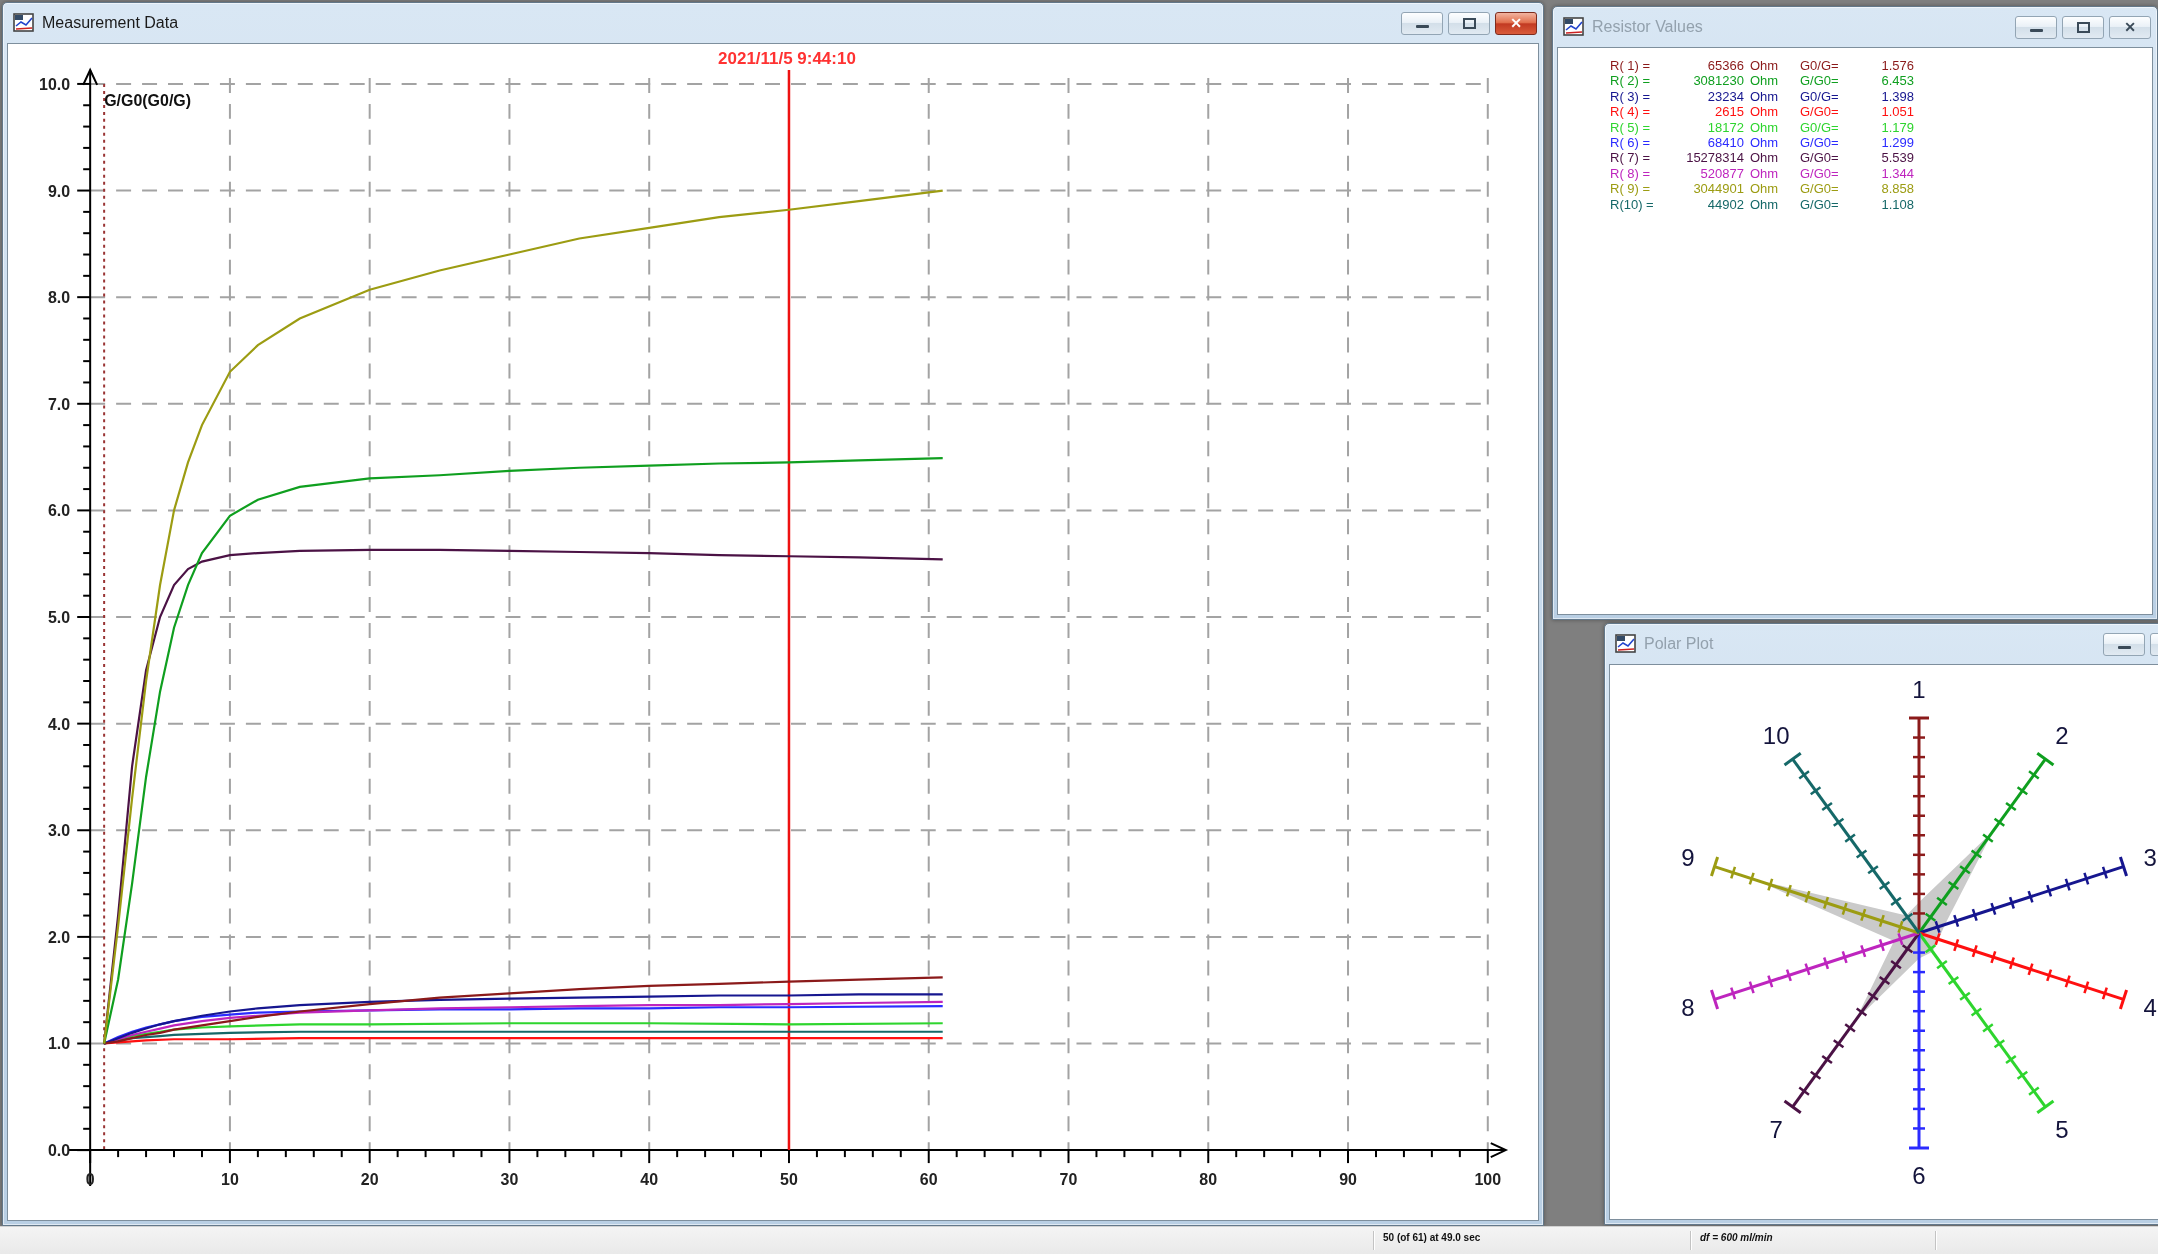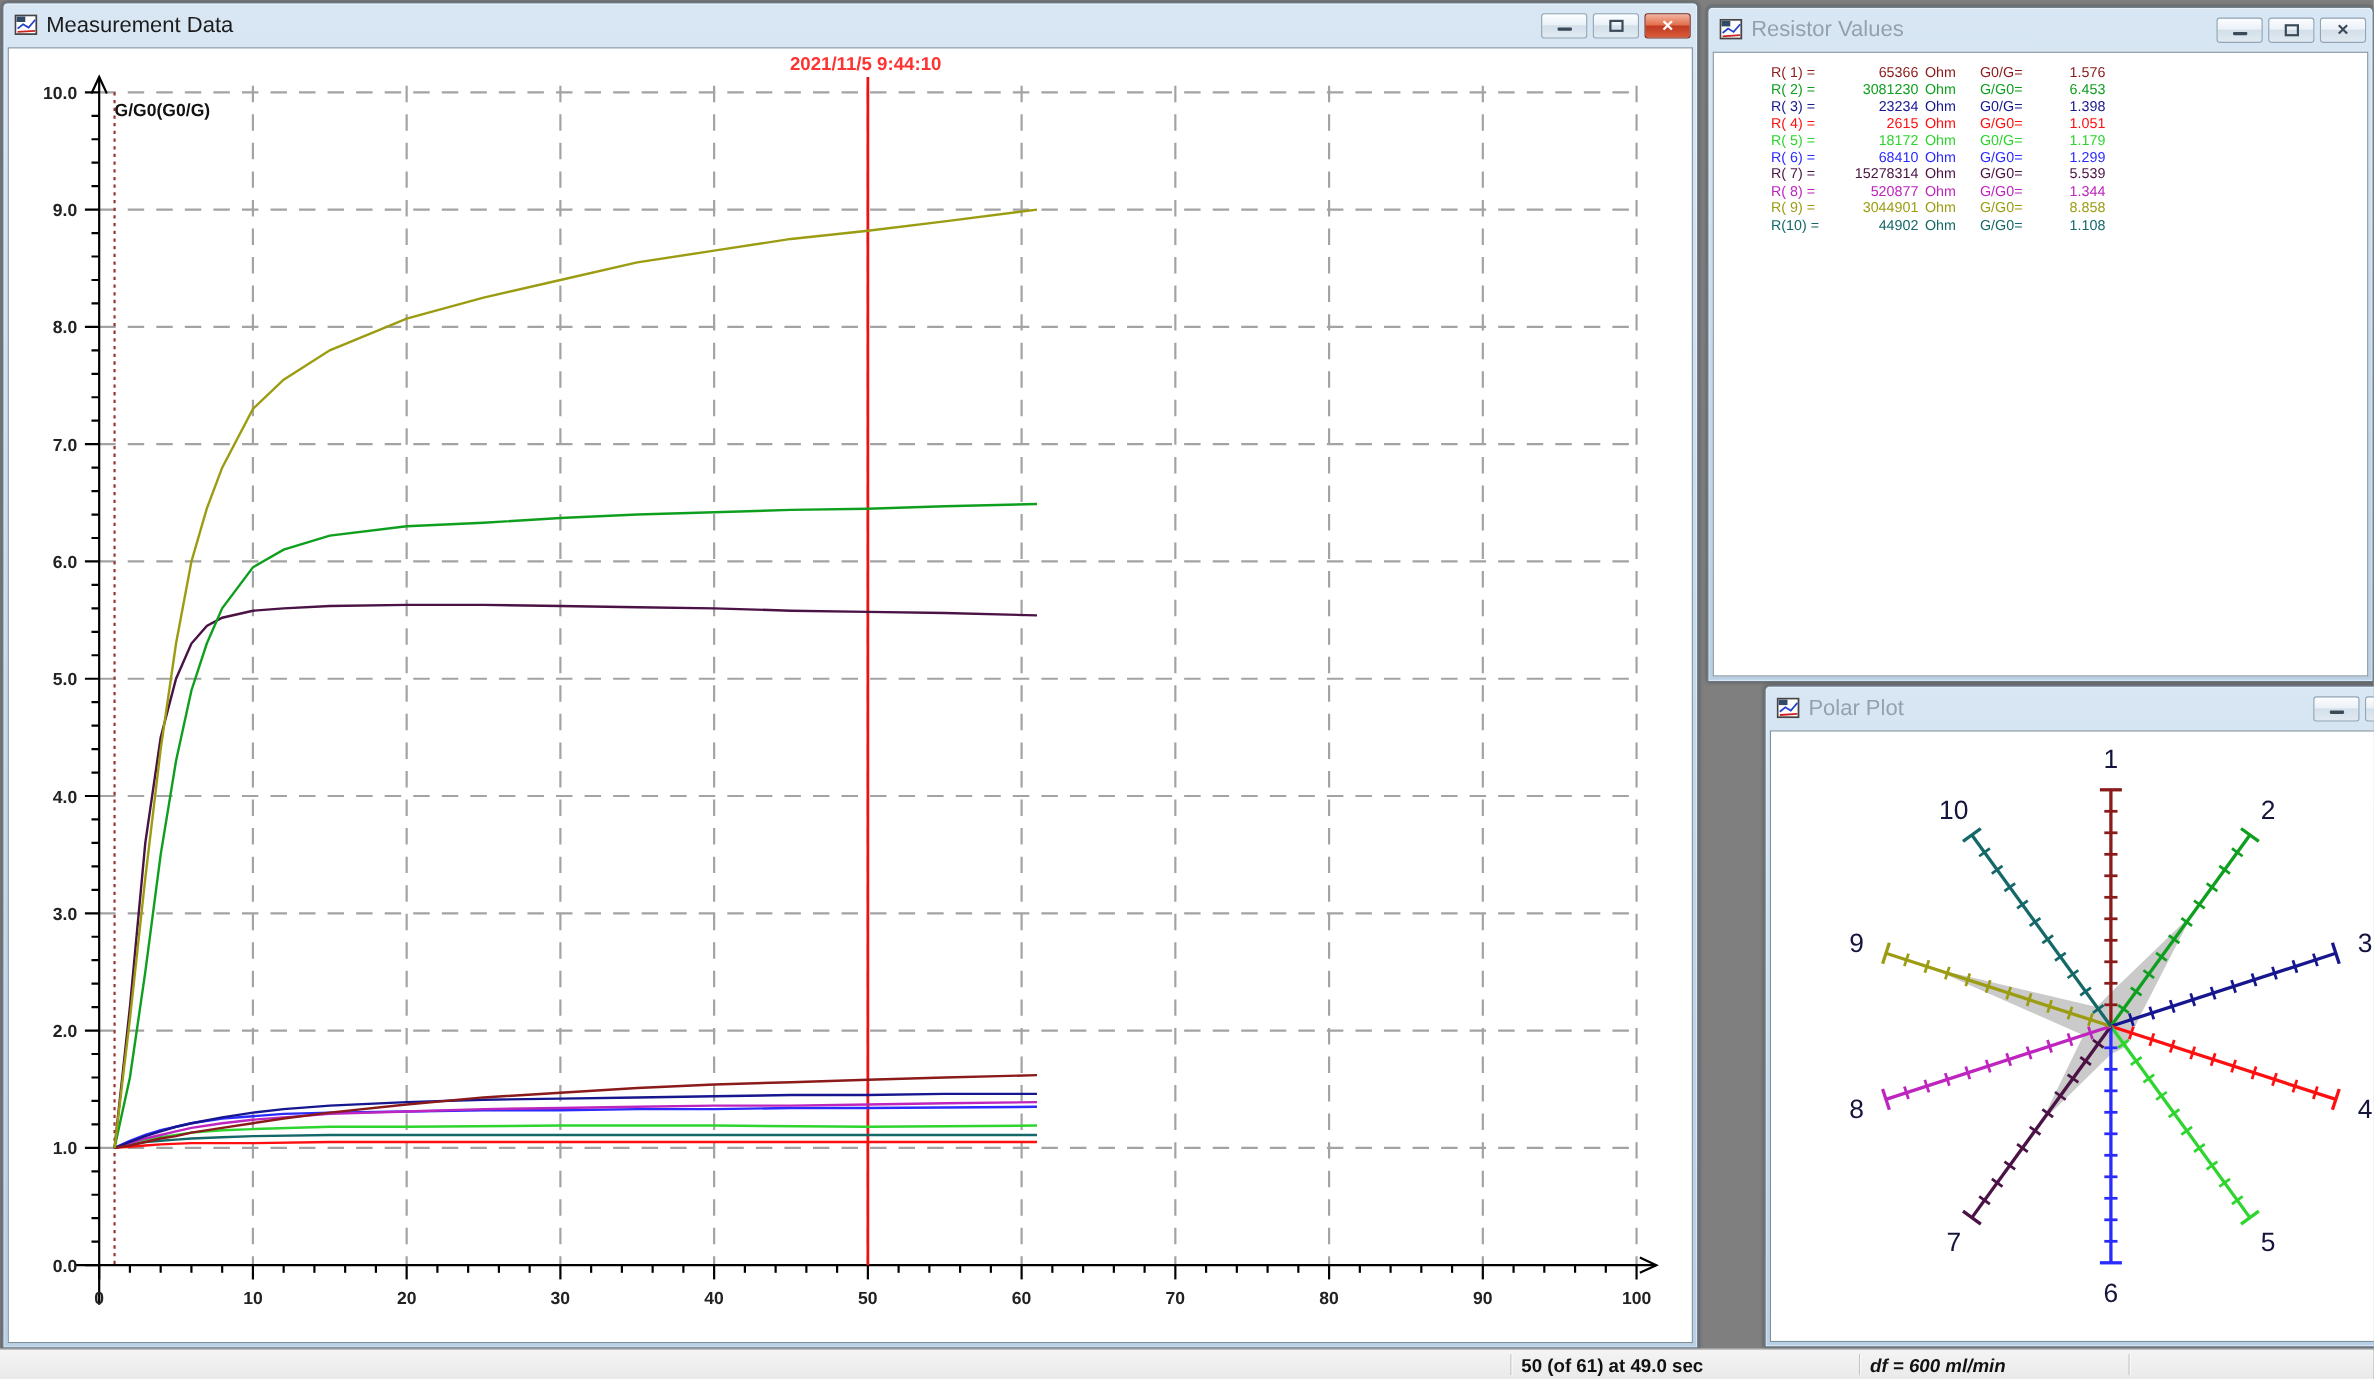--- a/index.html
+++ b/index.html
@@ -15,21 +15,21 @@
     border:1px solid #63788A;
     border-radius:5px 5px 0 0;
     box-shadow:inset 0 0 0 1px rgba(255,255,255,.55), 0 0 4px rgba(0,0,0,.35);
   }
   .titlebar{
     position:absolute;left:0;top:0;right:0;height:40px;
     display:flex;align-items:center;padding:0 6px 0 10px;
     border-radius:5px 5px 0 0;
   }
   .titlebar .title{
-    font-size:20px;color:#1b1b1b;margin-left:7px;flex:1;
+    font-size:16px;color:#1b1b1b;margin-left:7px;flex:1;
     white-space:nowrap;overflow:hidden;
   }
   .titlebar.inactive .title{color:#93A1AD;}
   .app-icon{width:22px;height:20px;display:inline-block;flex:0 0 auto;}
   .winbtns{display:flex;gap:5px;flex:0 0 auto;}
   .wbtn{
     width:42px;height:23px;border:1px solid #8AA;border-radius:3px;
     background:linear-gradient(180deg,#FDFEFF 0%,#EAF1F7 45%,#D3DFE9 50%,#E1EAF2 100%);
     border-color:#93A5B4;
     display:flex;align-items:center;justify-content:center;
@@ -56,21 +56,21 @@
   .rrow .runit{width:40px;text-align:left;padding-left:6px;}
   .rrow .rratio{width:56px;text-align:left;padding-left:10px;}
   .rrow .rrval{width:58px;text-align:right;}
   
   .statusbar{
     position:absolute;left:0;top:1226px;width:2158px;height:28px;
     background:linear-gradient(180deg,#F4F4F4,#E9E9E9);
     border-top:1px solid #D2D2D2;
   }
   .statusbar .seg-text{
-    position:absolute;top:5px;font-size:17px;font-weight:600;color:#111;
+    position:absolute;top:5px;font-size:10px;font-weight:600;color:#111;
   }
   .statusbar .sep{
     position:absolute;top:4px;width:1px;height:19px;background:#C3C3C3;
     box-shadow:1px 0 0 #FFFFFF;
   }
 </style>
 </head>
 <body>
 
 <div class="window" style="left:2px;top:2px;width:1540px;height:1222px;">

